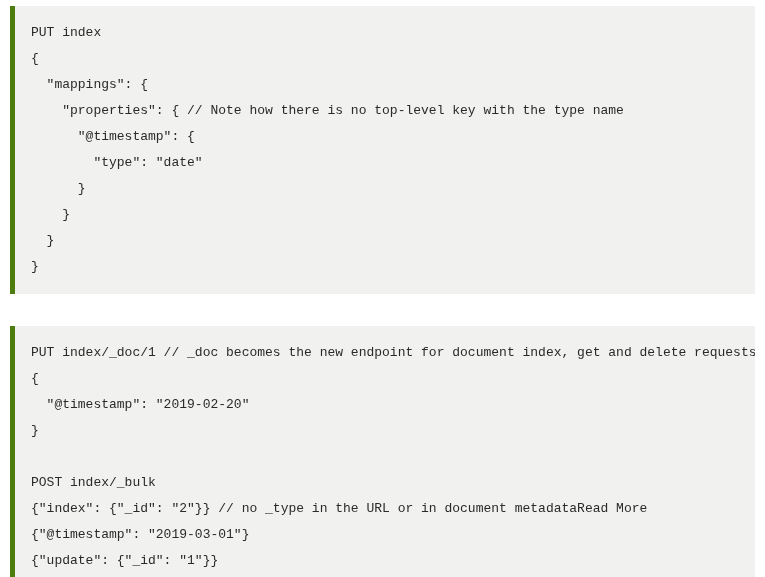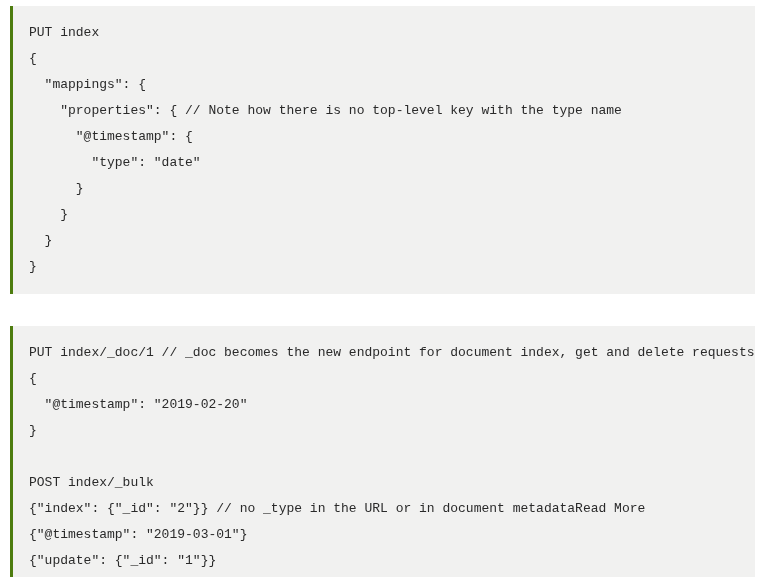--- a/index.html
+++ b/index.html
@@ -9,21 +9,21 @@
     background: #ffffff;
     font-family: "Courier New", Courier, monospace;
   }
   .page {
     padding: 6px 10px 10px 10px;
     position: relative;
     box-sizing: border-box;
   }
   .code-block {
     background: #f1f1f0;
-    border-left: 3px solid #4d7c0f;
+    border-left: 5px solid #4d7c0f;
     padding: 14px 16px 14px 16px;
     font-size: 13px;
     line-height: 2.0;
     color: #2a2a2a;
     box-sizing: border-box;
     white-space: pre;
     overflow: hidden;
   }
   .gap {
     height: 32px;

